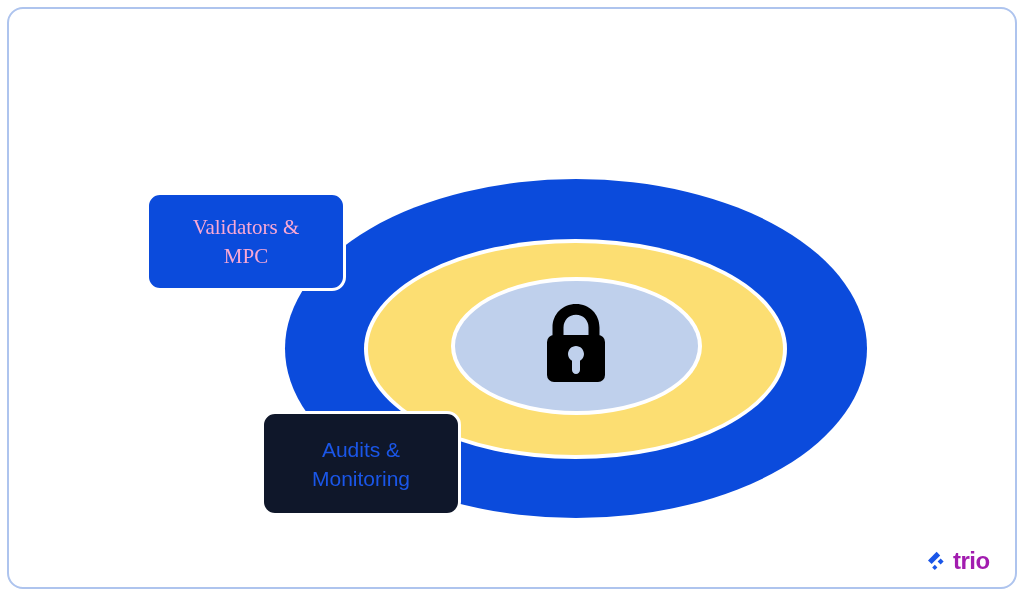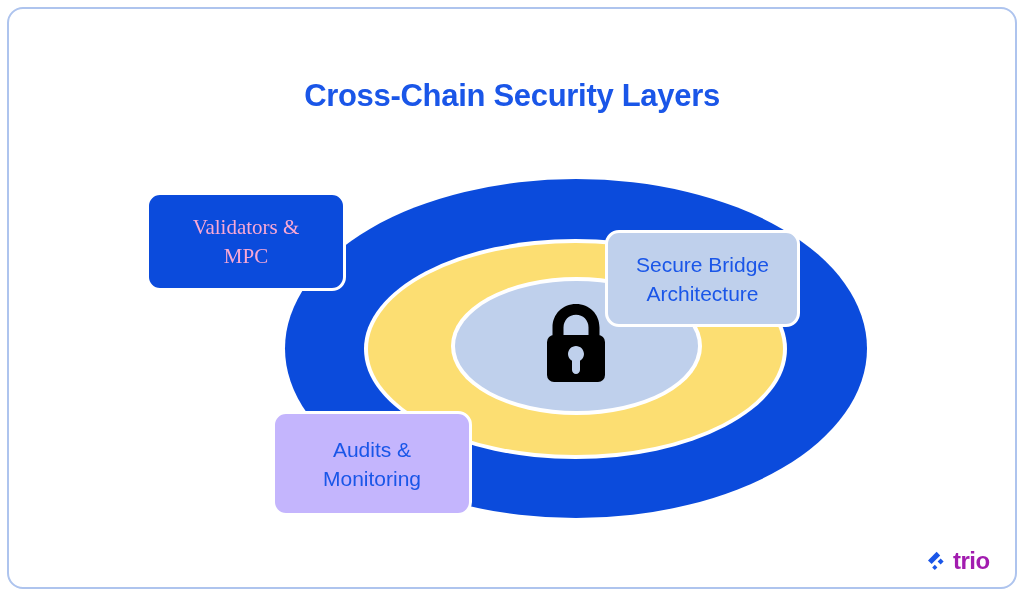--- a/index.html
+++ b/index.html
@@ -126,25 +126,25 @@
   .card-bridge {
     left: 605px;
     top: 230px;
     width: 195px;
     height: 97px;
     background: #BFD0EC;
     color: #1A56E8;
   }
 
   .card-audits {
-    left: 272px;
+    left: 261px;
     top: 411px;
     width: 200px;
     height: 105px;
-    background: #c4b5fd;
+    background: #0f172a;
     color: #1A56E8;
     text-align: center;
   }
 
   .card-text {
     display: block;
     white-space: pre-line;
   }
 
   
@@ -171,43 +171,38 @@
     line-height: 24px;
   }
 </style>
 </head>
 <body>
 
 <div id="slide">
 
   <div id="frame"></div>
 
-  <div id="title">Cross-Chain Security Layers</div>
 
   <div id="rings">
     <div class="ring ring-outer"></div>
     <div class="ring ring-mid"></div>
     <div class="ring ring-inner"></div>
 
     <svg id="lock" viewBox="0 0 66 82">
       <path d="M33 2 C19.5 2 9.5 12 9.5 25.5 L9.5 36 L20.5 36 L20.5 25.5 C20.5 18.2 26 12.8 33 12.8 C40 12.8 45.5 18.2 45.5 25.5 L45.5 36 L56.5 36 L56.5 25.5 C56.5 12 46.5 2 33 2 Z" fill="#000000"></path>
       <rect x="4" y="33" width="58" height="47" rx="7" ry="7" fill="#000000"></rect>
       <path d="M33 44 C28.6 44 25 47.6 25 52 C25 54.9 26.6 57.5 29 58.8 L29 68 C29 70.2 30.8 72 33 72 C35.2 72 37 70.2 37 68 L37 58.8 C39.4 57.5 41 54.9 41 52 C41 47.6 37.4 44 33 44 Z" fill="#BFD0EC"></path>
     </svg>
   </div>
 
   <div class="card card-validators">
     <span class="card-text">Validators &amp;
 MPC</span>
   </div>
 
-  <div class="card card-bridge">
-    <span class="card-text">Secure Bridge
-Architecture</span>
-  </div>
 
   <div class="card card-audits">
     <span class="card-text">Audits &amp;
 Monitoring</span>
   </div>
 
   <div id="logo">
     <svg id="logo-mark" viewBox="0 0 22 21">
       <path d="M10.6 0.8 L14.2 4.4 L5.6 13.0 L2.0 9.4 Z" fill="#1A56E8"></path>
       <path d="M14.6 7.4 L17.6 10.4 L14.6 13.4 L11.6 10.4 Z" fill="#1A56E8"></path>

